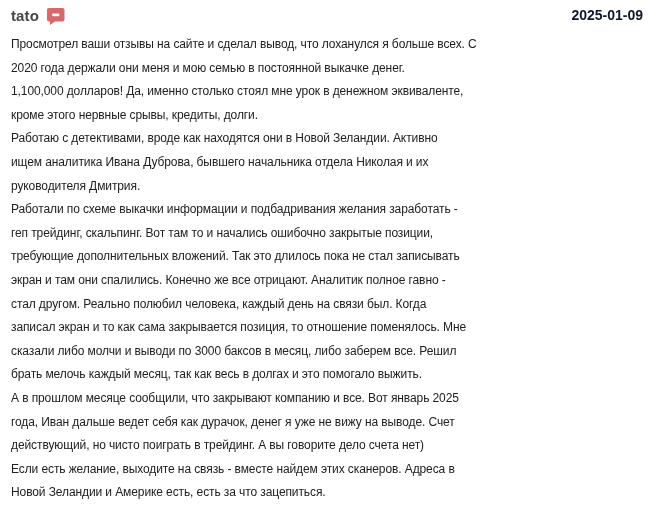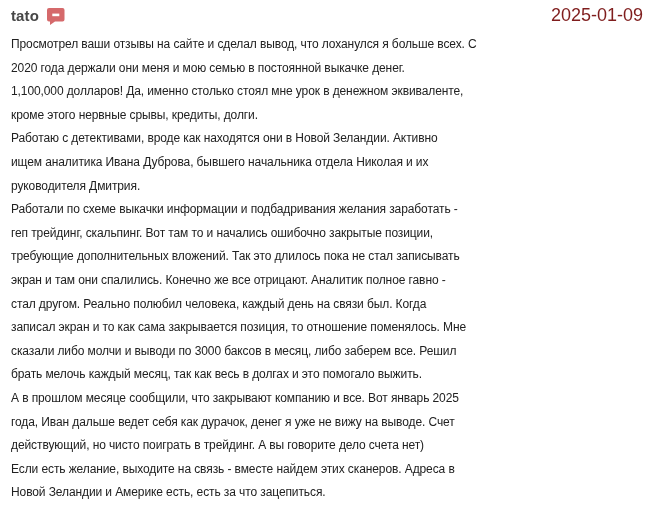--- a/index.html
+++ b/index.html
@@ -37,22 +37,23 @@
     color: #474747;
     letter-spacing: 0.1px;
   }
   .badge {
     display: inline-flex;
     align-items: flex-start;
     line-height: 0;
     margin-top: 2px;
   }
   .review-date {
-    font-size: 18px;
-    color: #7f1d1d;
+    font-size: 14px;
+    color: #0f172a;
+    font-weight: bold;
   }
   .review-text {
     margin-top: 7px;
     font-size: 12px;
     line-height: 23.6px;
     letter-spacing: -0.1px;
     color: #212121;
     white-space: pre-line;
   }
 </style>

